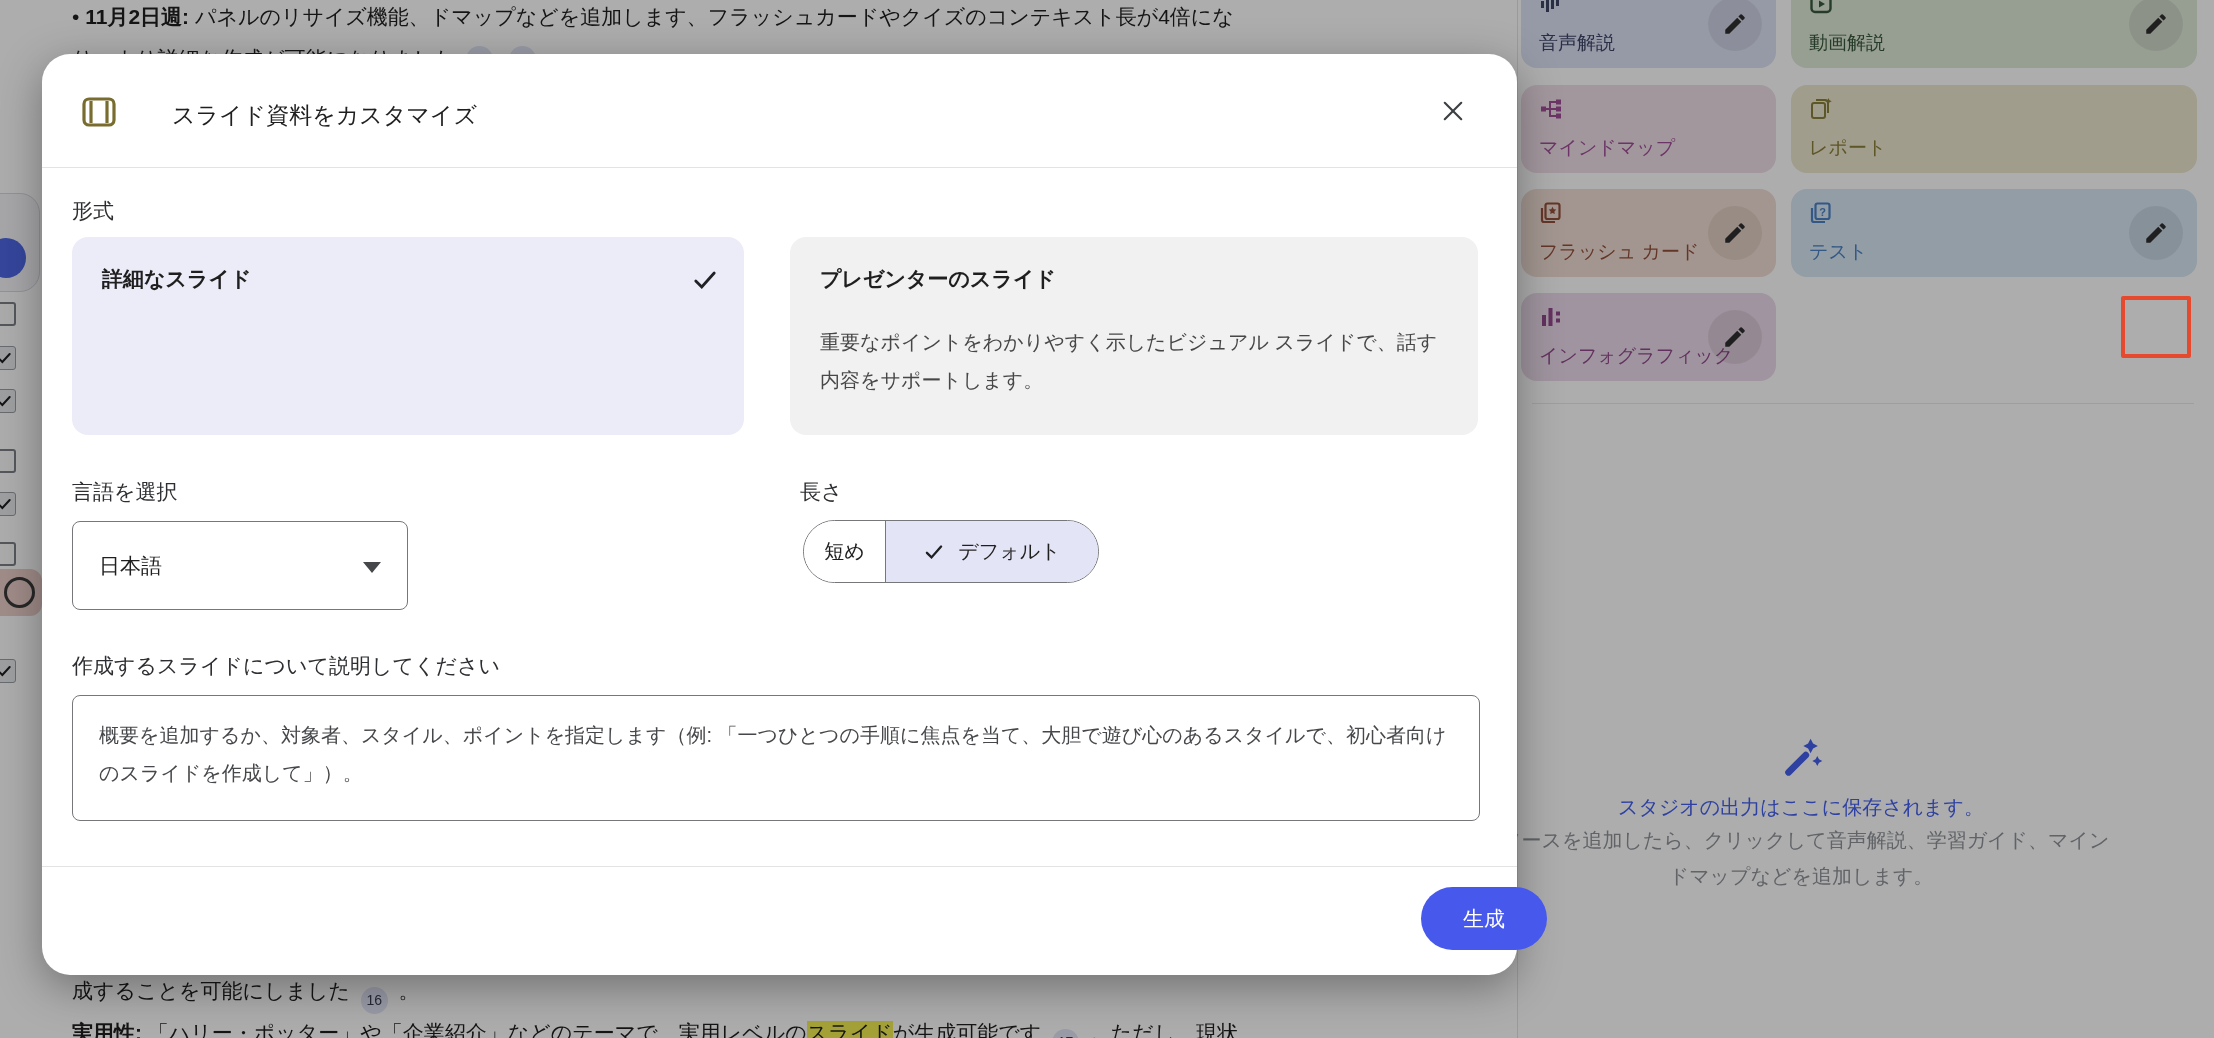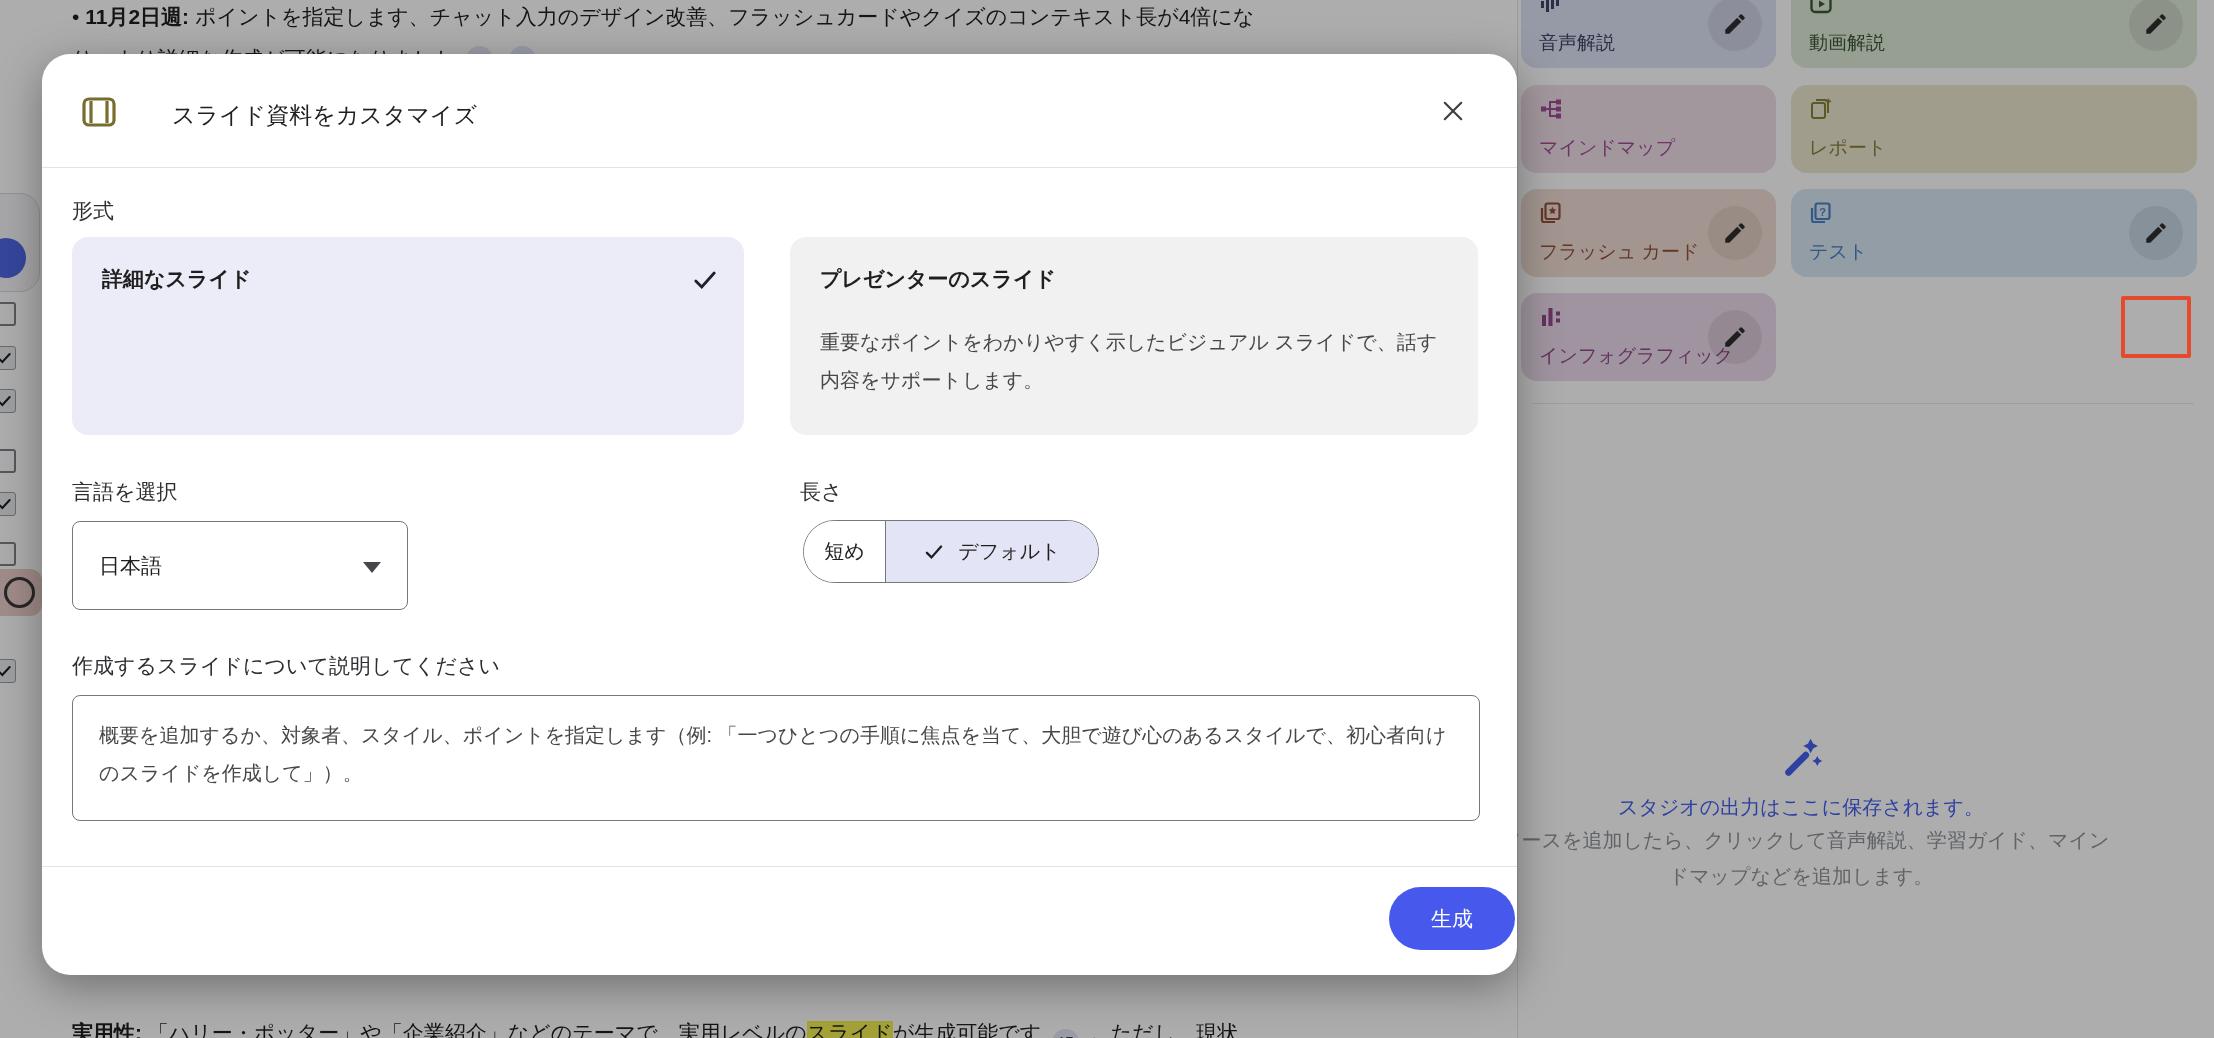--- a/index.html
+++ b/index.html
@@ -83,47 +83,52 @@
   .tseg { display:flex; align-items:center; justify-content:center; font-size:20px; color:#1f1f1f; cursor:pointer; }
   .tseg.short { width:82px; background:#fff; border-right:1px solid #76777b; }
   .tseg.def   { width:212px; background:#e4e4f7; gap:13px; }
 
   .prompt-box { position:absolute; left:30px; top:641px; width:1408px; height:126px;
                 border:1px solid #76777b; border-radius:8px; padding:20px 26px;
                 font-family:"Liberation Sans","DejaVu Sans",sans-serif;
                 font-size:20px; line-height:38px; color:#1f1f1f; resize:none; outline:none; background:#fff; }
   .prompt-box::placeholder { color:#45474a; opacity:1; }
 
-  .generate-btn { position:absolute; left:1347px; top:833px; width:126px; height:63px;
+  .generate-btn { position:absolute; left:1379px; top:833px; width:126px; height:63px;
                   border:none; border-radius:32px; background:#4758ec; color:#ffffff;
                   font-size:21px; font-family:"Liberation Sans","DejaVu Sans",sans-serif;
                   display:flex; align-items:center; justify-content:center; cursor:pointer; }
 
   
   .red-annotation { position:absolute; left:2121px; top:296px; width:70px; height:62px;
                     border:4px solid #e64a2e; border-radius:2px; z-index:20; background:transparent; }
 </style>
 </head>
 <body>
 
 <div class="screen">
 
   <div class="bg-layer">
 
     <div class="chat-line" style="top:2px;">
       <span>•</span>
       <b>11月2日週:</b>
-      <span>ポイントを指定します、チャット入力のデザイン改善、フラッシュカードやクイズのコンテキスト長が4倍にな</span>
+      <span>パネルのリサイズ機能、ドマップなどを追加します、フラッシュカードやクイズのコンテキスト長が4倍にな</span>
     </div>
     <div class="chat-line" style="top:44px;">
       <span>り、より詳細な作成が可能になりました</span>
       <span class="cite"></span>
       <span class="cite"></span>
     </div>
 
+    <div class="chat-line" style="top:976px;">
+      <span>成することを可能にしました</span>
+      <span class="cite">16</span>
+      <span>。</span>
+    </div>
     <div class="chat-line" style="top:1018px;">
       <b>実用性:</b>
       <span>「ハリー・ポッター」や「企業紹介」などのテーマで、実用レベルの</span><span class="hl">スライド</span><span>が生成可能です</span>
       <span class="cite">17</span>
       <span>。ただし、現状</span>
     </div>
 
     <div class="abs src-box"></div>
     <div class="abs src-avatar"></div>
     <div class="abs cb empty" style="top:302px;"></div>

